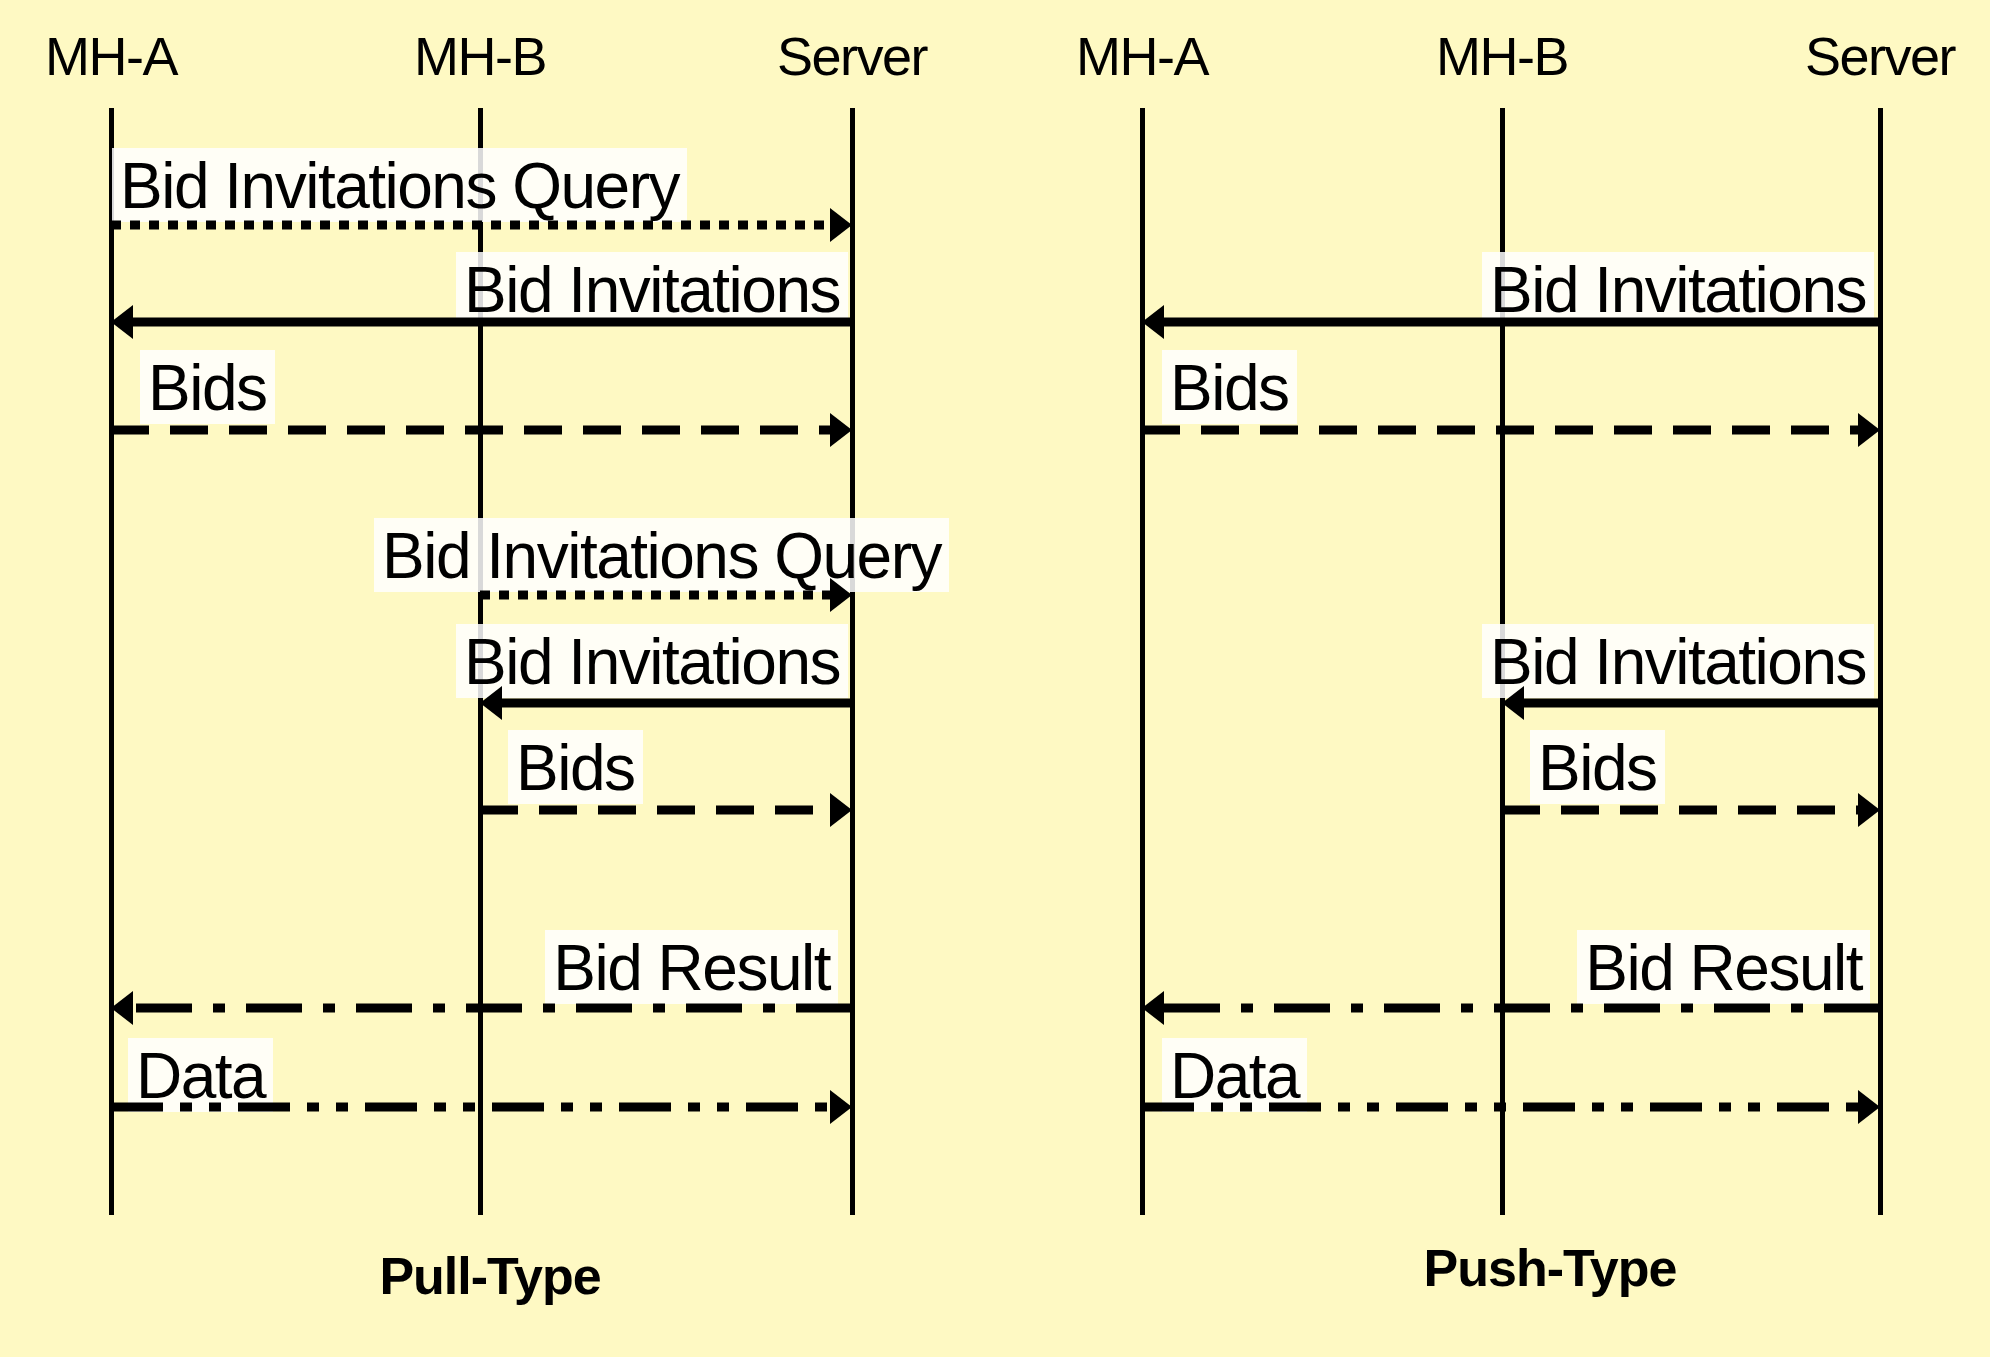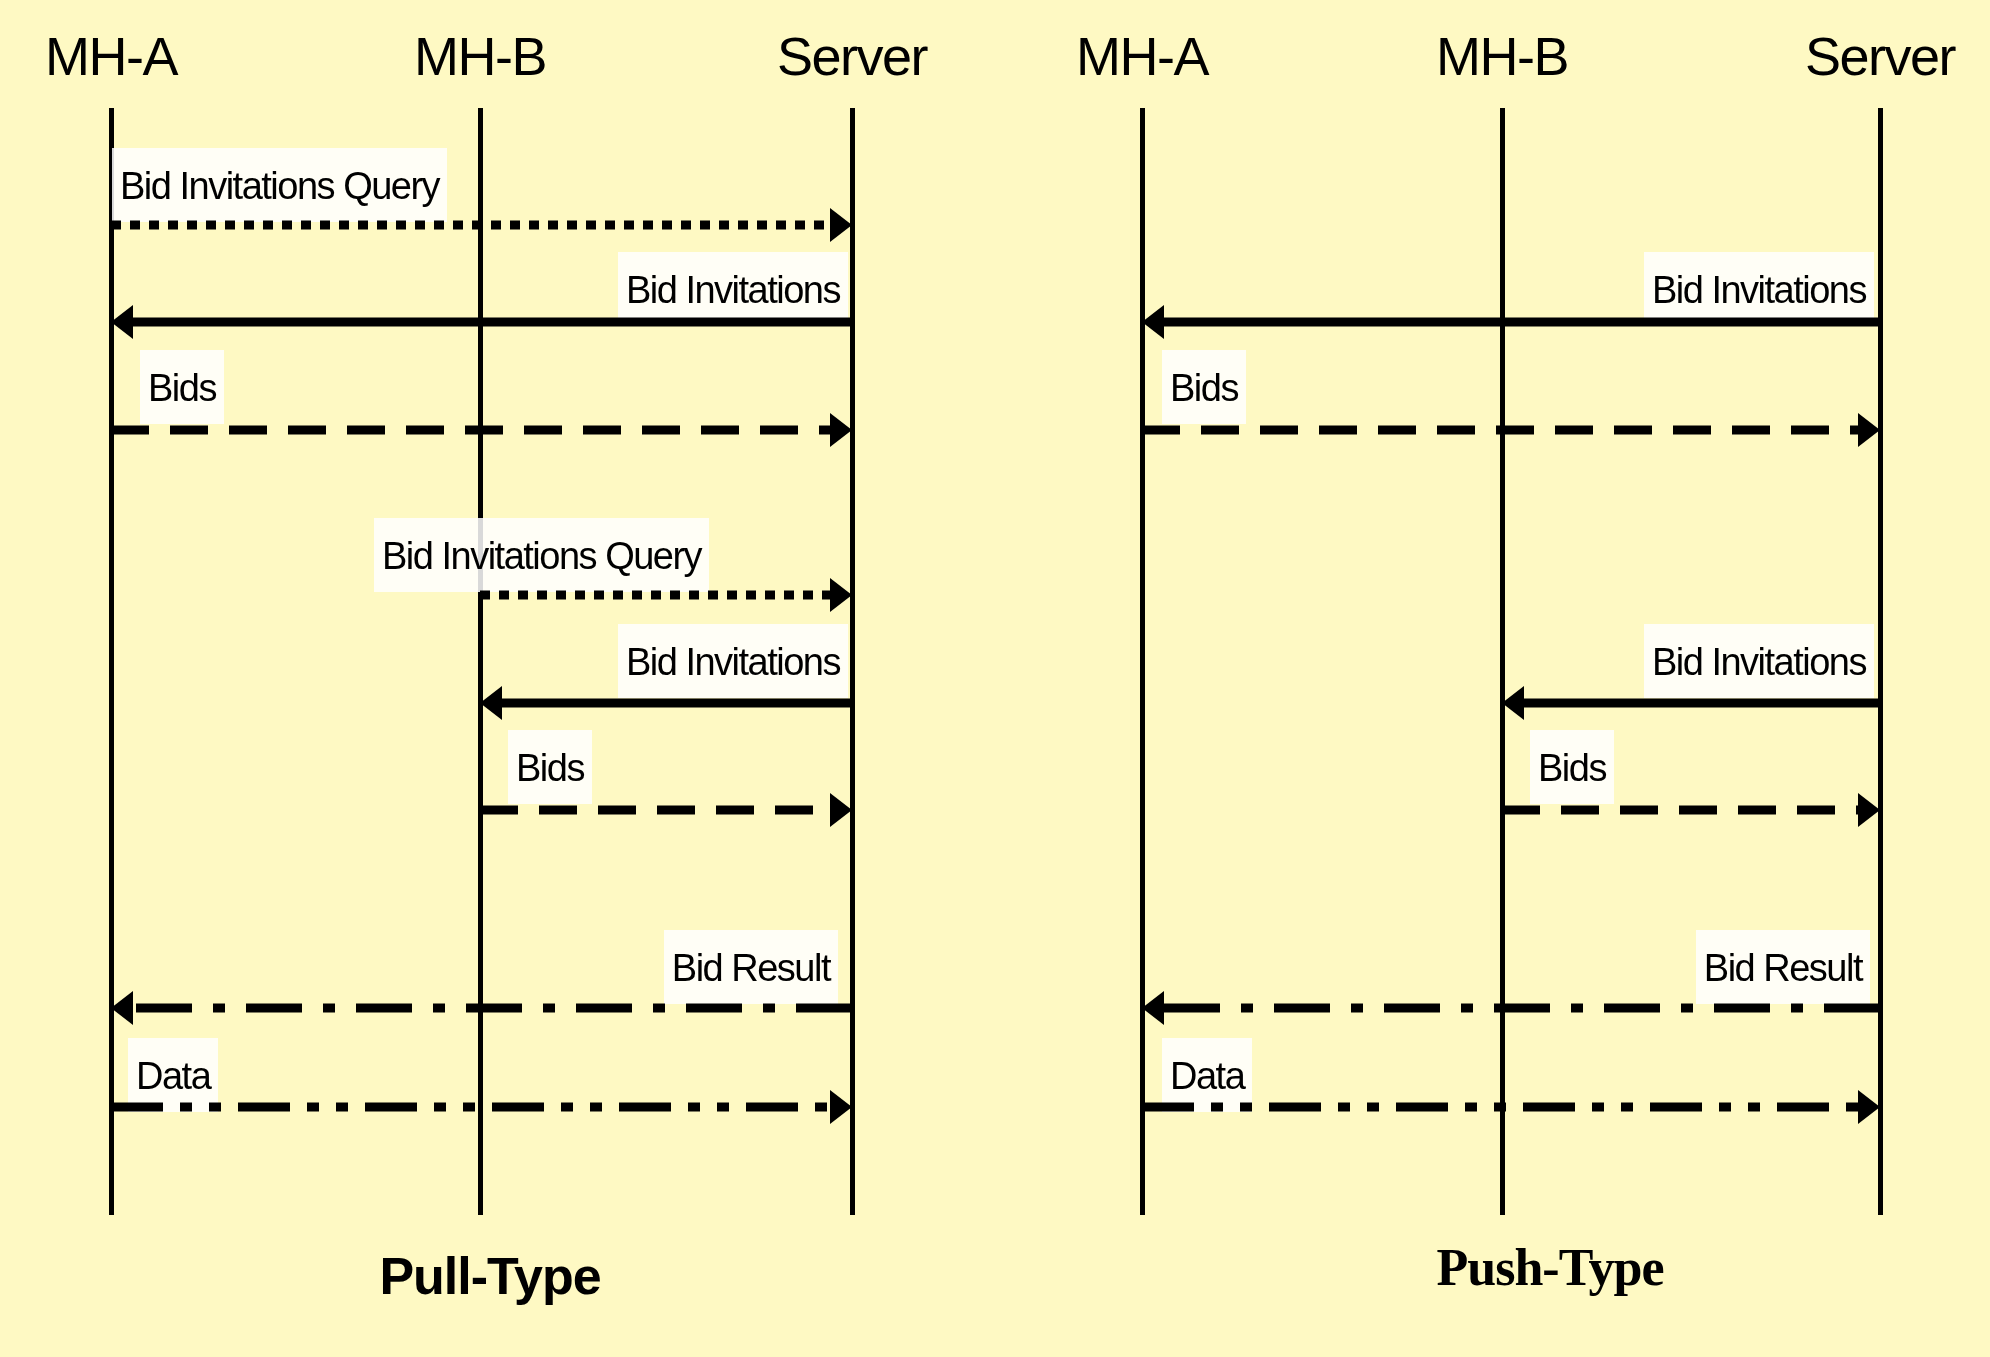--- a/index.html
+++ b/index.html
@@ -13,21 +13,21 @@
   }
   #arrows{position:absolute;left:0;top:0;z-index:3;}
   .lifeline{position:absolute;background:#000;z-index:1;}
   .lf-label{
     position:absolute;z-index:2;
     font-size:54px;line-height:60px;letter-spacing:-1.5px;
     text-align:center;white-space:nowrap;
   }
   .msg-label{
     position:absolute;z-index:2;
-    font-size:38px;line-height:58px;letter-spacing:-1.5px;
+    font-size:64px;line-height:58px;letter-spacing:-1.5px;
     white-space:nowrap;
     background:rgba(255,255,255,0.85);
     padding:9px 8px 7px 8px;
   }
   .diagram-title{
     position:absolute;z-index:2;
     font-size:52px;line-height:60px;letter-spacing:-1px;
     font-weight:700;text-align:center;width:600px;white-space:nowrap;
   }
 </style>
@@ -85,14 +85,14 @@
     <div class="lf-label" style="left: 1352px; top: 26px; width: 300px;">MH-B</div>
     <div class="lifeline" style="left: 1499.5px; top: 108px; width: 5px; height: 1107px;"></div>
     <div class="lf-label" style="left: 1730px; top: 26px; width: 300px;">Server</div>
     <div class="lifeline" style="left: 1877.5px; top: 108px; width: 5px; height: 1107px;"></div>
     <div class="msg-label" style="top: 252px; right: 116px;">Bid Invitations</div>
     <div class="msg-label" style="top: 350px; left: 1162px;">Bids</div>
     <div class="msg-label" style="top: 624px; right: 116px;">Bid Invitations</div>
     <div class="msg-label" style="top: 730px; left: 1530px;">Bids</div>
     <div class="msg-label" style="top: 930px; right: 120px;">Bid Result</div>
     <div class="msg-label" style="top: 1038px; left: 1162px;">Data</div>
-    <div class="diagram-title" style="left: 1250px; top: 1238px; font-family: Liberation Serif, serif;">Push-Type</div>
+    <div class="diagram-title" style="left: 1250px; top: 1238px;">Push-Type</div>
   </div>
 
 </body></html>

